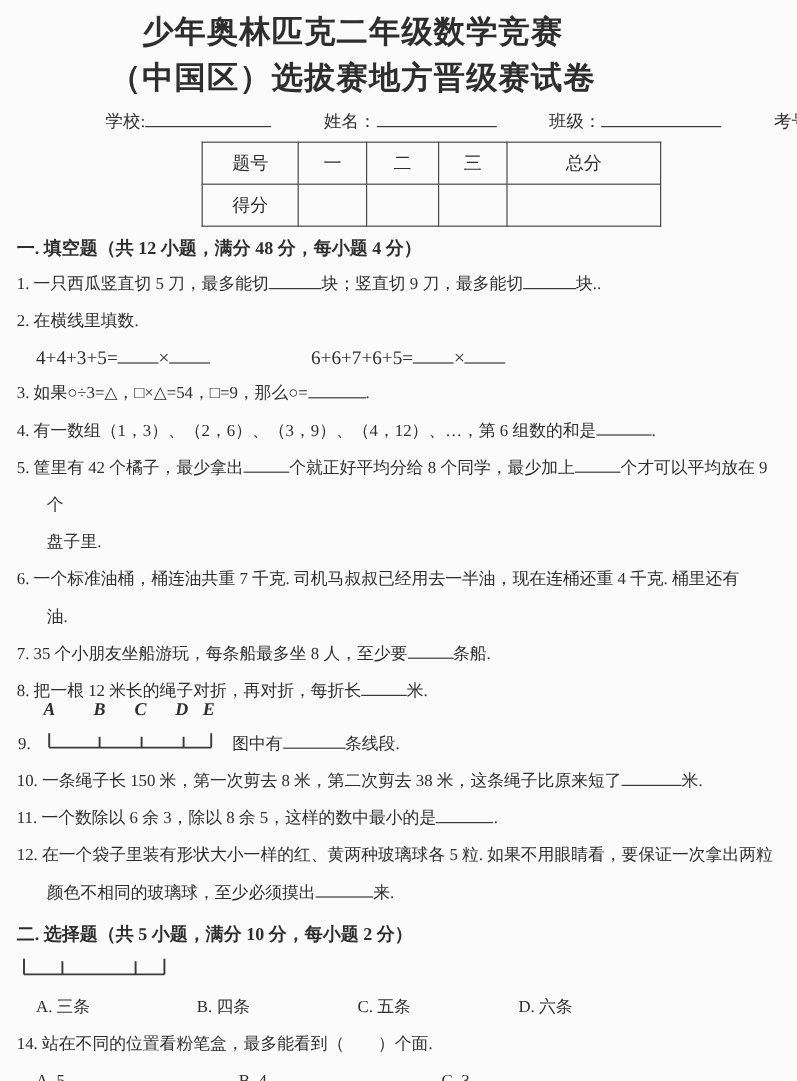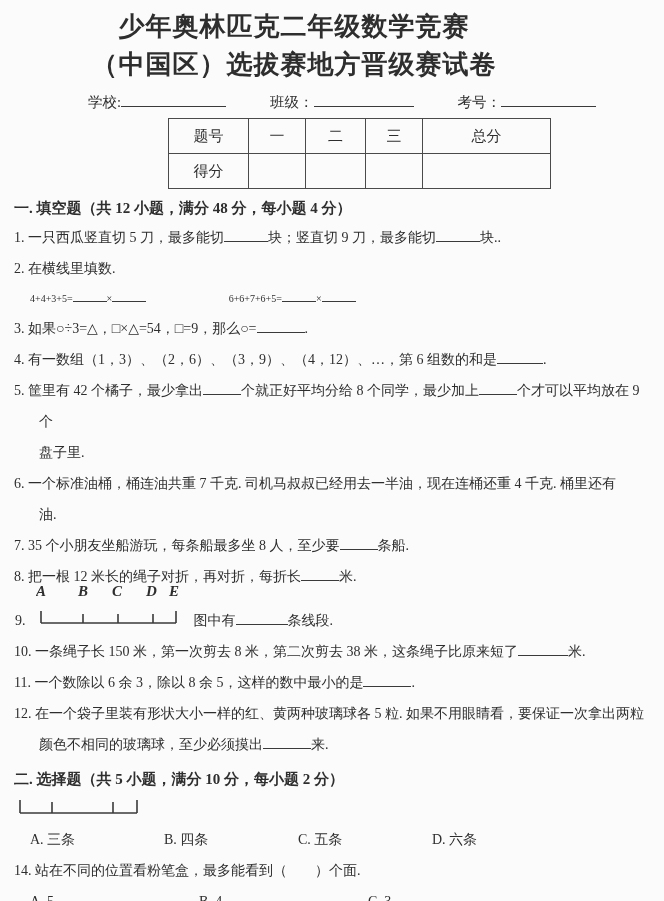--- a/index.html
+++ b/index.html
@@ -22,21 +22,21 @@
   .blank { display: inline-block; border-bottom: 1.5px solid #3a3a3a; height: 0.95em; vertical-align: baseline; }
 
   
   .score-table { border-collapse: collapse; margin: 4px 0 0 168px; font-size: 15px; table-layout: fixed; }
   .score-table td { border: 1.6px solid #4a4a4a; text-align: center; height: 34px; padding: 0; }
   .c0 { width: 79px; } .c1 { width: 56px; } .c2 { width: 59px; } .c3 { width: 56px; } .c4 { width: 127px; }
 
   
   .sec-heading { font-size: 15px; font-weight: bold; margin: 7px 0 2px 14px; line-height: 24px; }
   .q { font-size: 14px; line-height: 31px; margin-left: 14px; margin-right: 8px; padding-left: 25px; text-indent: -25px; }
-  .formula-row { font-size: 10px; line-height: 29px; margin-left: 30px; white-space: nowrap; }
+  .formula-row { font-size: 16px; line-height: 29px; margin-left: 30px; white-space: nowrap; }
   .fgroup { display: inline-block; }
   .f2 { margin-left: 80px; }
 
   
   .q9row { display: flex; align-items: flex-end; margin-left: 15px; font-size: 14px; line-height: 31px; height: 44px; }
   .q9svg { margin: 0 8px 9px 10px; display: block; }
   .q9tail { white-space: nowrap; }
 
   
   .d13 { vertical-align: -2px; margin-left: 4px; }
@@ -55,20 +55,24 @@
 
   <div class="header">
     <div class="title">少年奥林匹克二年级数学竞赛</div>
     <div class="title">（中国区）选拔赛地方晋级赛试卷</div>
   </div>
 
   <div class="info-row">
     <span class="info-field">
       <span>学校:</span>
       <span class="blank" style="width:105px"></span>
+    </span>
+    <span class="info-field">
+      <span>姓名：</span>
+      <span class="blank" style="width:100px"></span>
     </span>
     <span class="info-field">
       <span>班级：</span>
       <span class="blank" style="width:100px"></span>
     </span>
     <span class="info-field">
       <span>考号：</span>
       <span class="blank" style="width:95px"></span>
     </span>
   </div>

